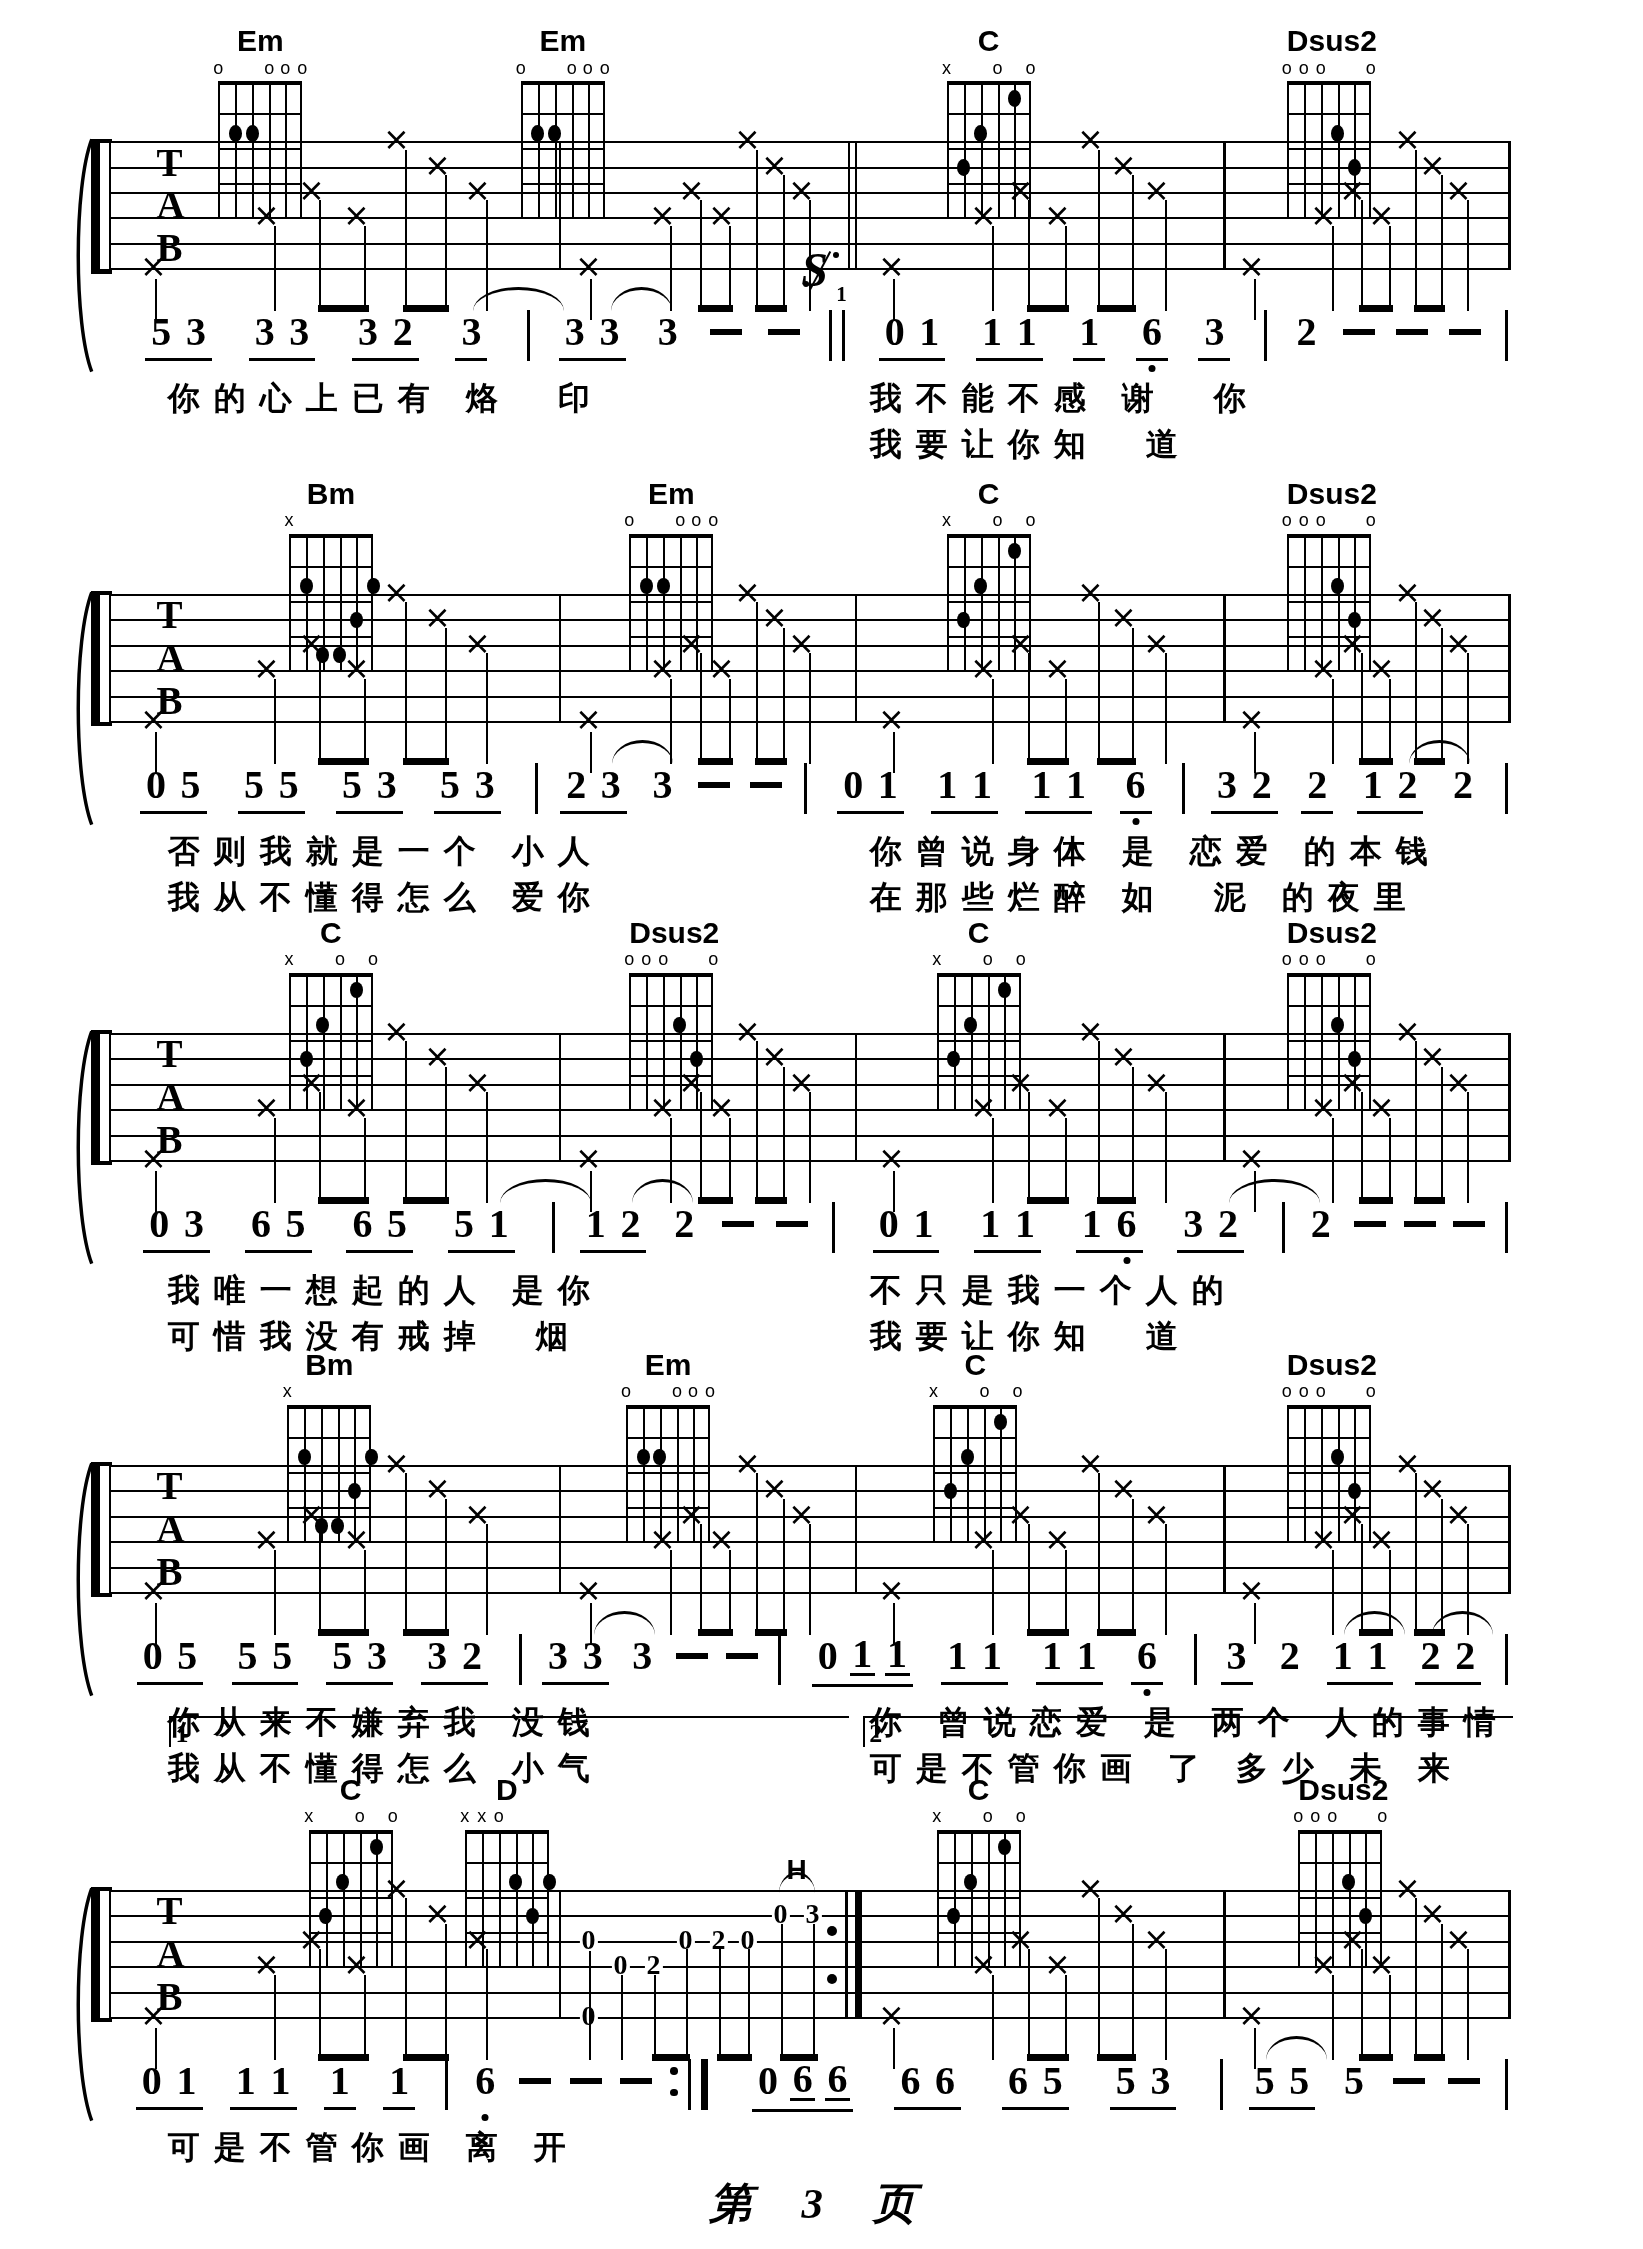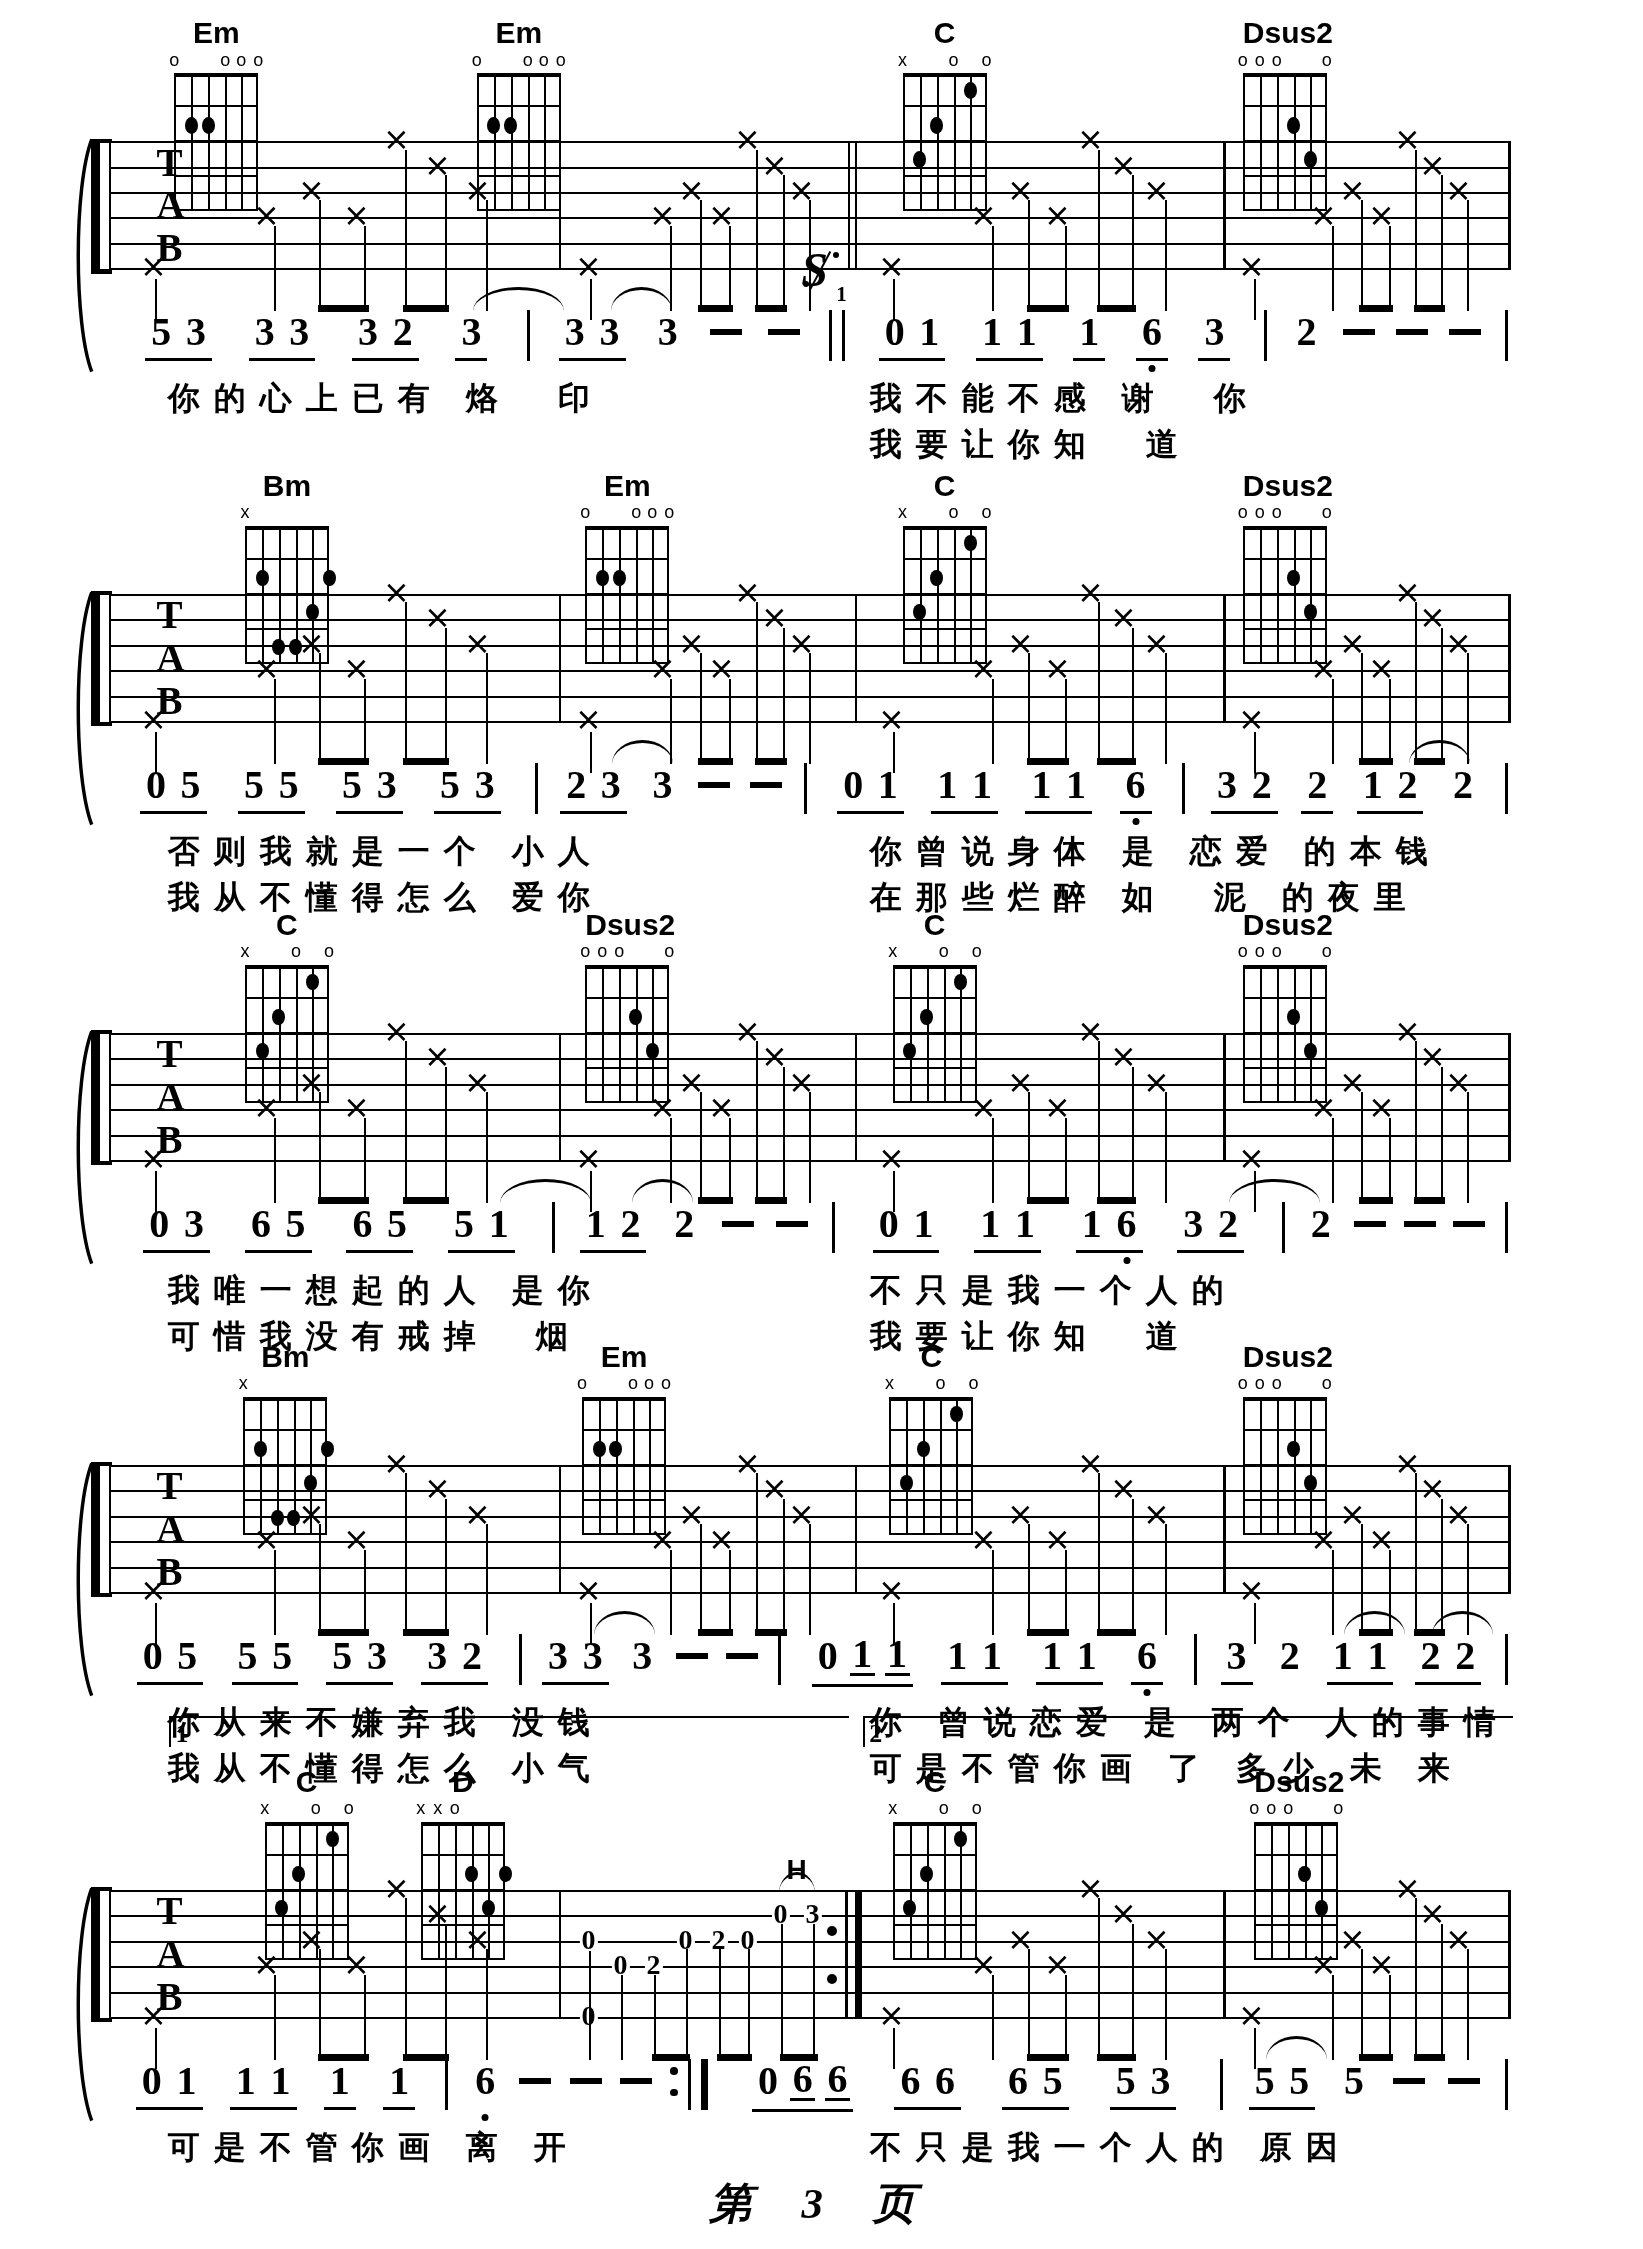--- a/index.html
+++ b/index.html
@@ -1,20 +1,20 @@
 <!DOCTYPE html>
 <html style="font-size:11px"><head>
 <meta charset="utf-8">
 <style>
   html,body{margin:0;padding:0;background:#888;}
   .page{position:relative;width:1644px;height:2250px;background:#fff;overflow:hidden;
         font-family:"Liberation Serif",serif;color:#000;}
   .system{position:absolute;left:0;width:100%;height:449px;}
   
-  .chord{position:absolute;top:0;width:104px;}
+  .chord{position:absolute;top:8px;width:104px;margin-left:44px;}
   .chord .clabel{font-family:"Liberation Sans",sans-serif;font-weight:bold;font-size:30px;
                  text-align:center;width:84px;line-height:32px;}
   .chord .markers{position:relative;height:21px;width:84px;margin-top:1.4px;}
   .chord .marker{position:absolute;top:0;font-family:"Liberation Sans",sans-serif;
                  font-size:18px;line-height:19.3px;transform:translateX(-50%);}
   .cgrid{position:relative;width:84px;height:138px;margin-top:1.4px;}
   .cgrid .nut{position:absolute;left:0;top:0;width:84px;height:4.1px;background:#000;}
   .cgrid .hline{position:absolute;left:0;width:84px;height:2.1px;background:#000;}
   .cgrid .vline{position:absolute;top:0;width:2.1px;height:138px;background:#000;}
   .cgrid .dot{position:absolute;width:13px;height:16.6px;border-radius:50%;background:#000;}
@@ -1371,18 +1371,17 @@
               <div class="note">5</div>
             </div>
             <div class="dash"></div>
             <div class="dash"></div>
           </div>
           <div class="bargroup">
             <div class="mbar"></div>
           </div>
         </div>
         <div class="lyrics" style="left: 10.2%;"><div>可是不管你画 离 开</div><div></div></div>
-        <div class="lyrics" style="left: 52.9%;"><div>不只是我一个人的 原因</div><div></div></div>
       </div>
     </div>
   <div class="footer">第 3 页</div>
 </div>
 
 
 </body></html>

